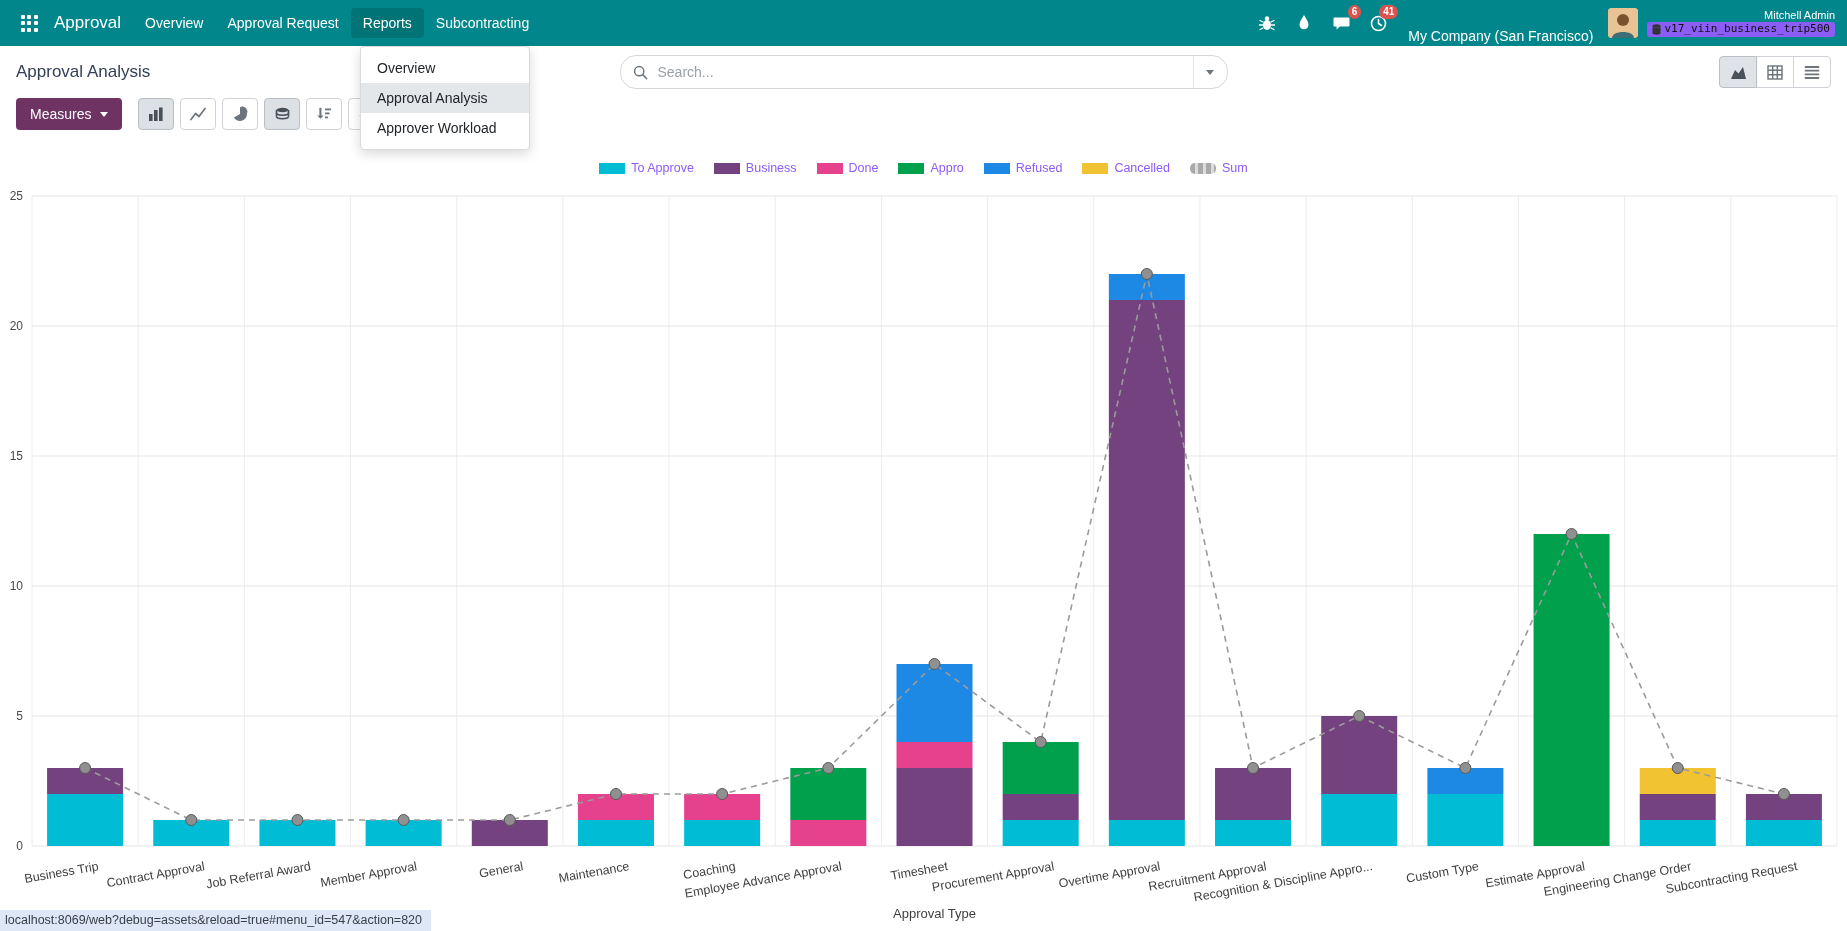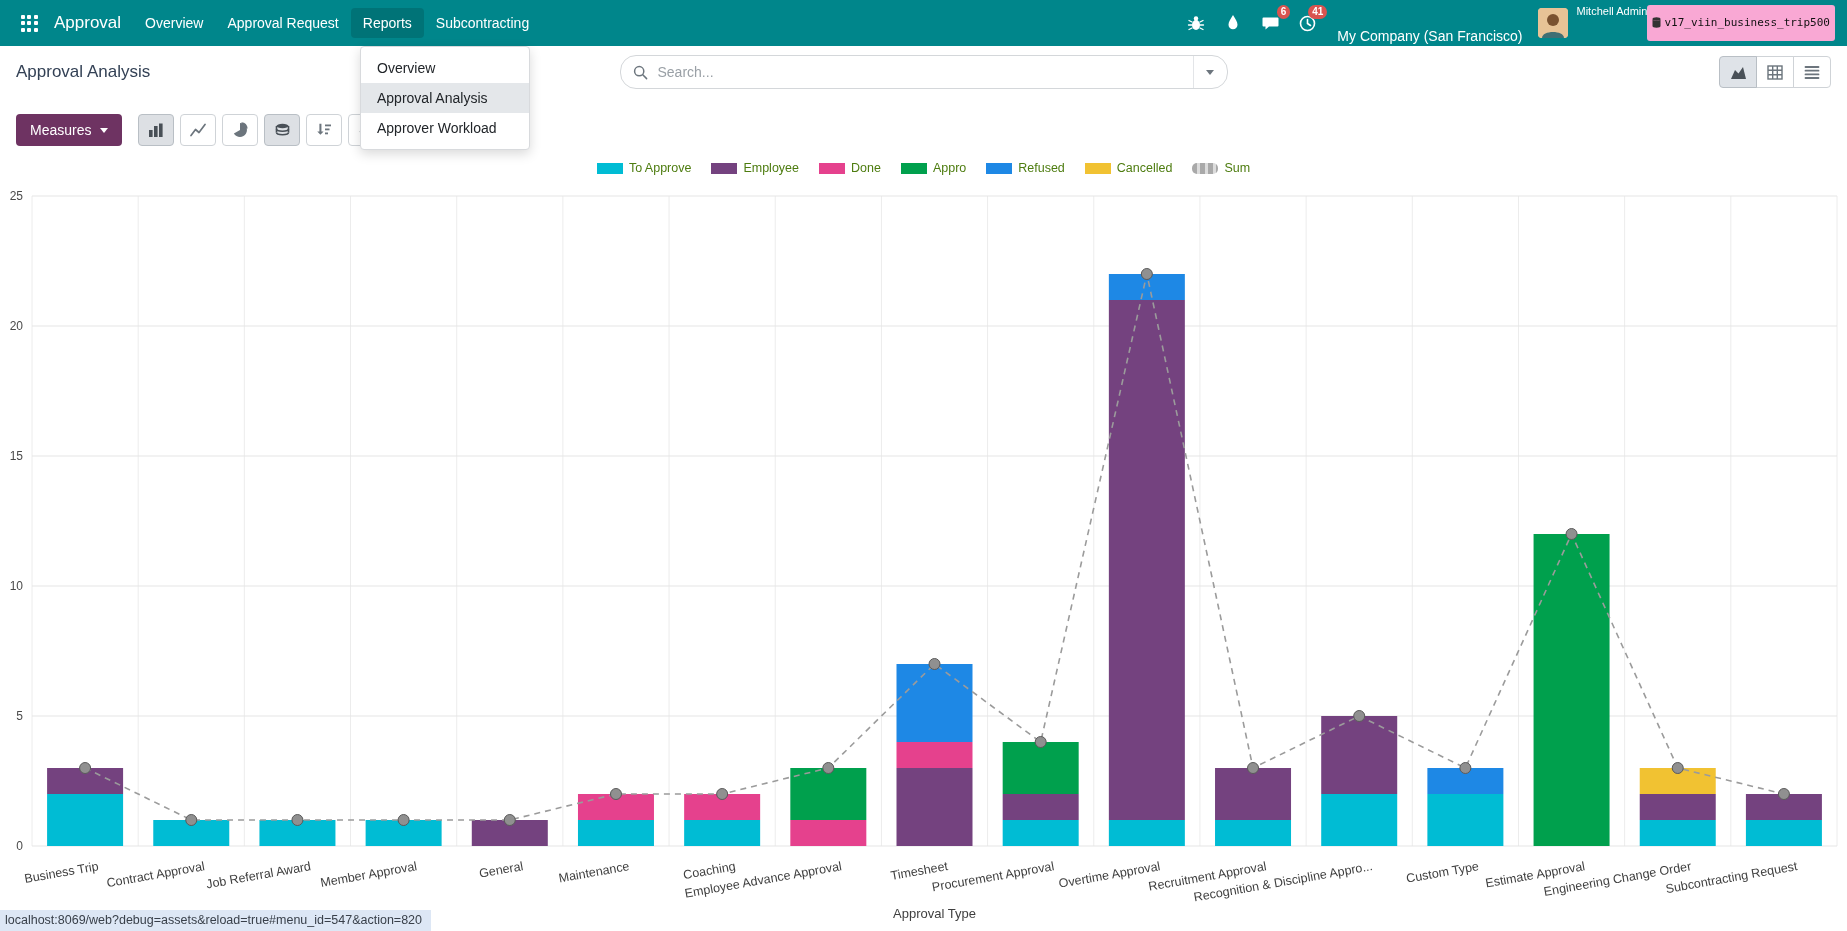--- a/index.html
+++ b/index.html
@@ -23,24 +23,24 @@
   .nav-item { padding:7px 12px; font-size:14px; border-radius:4px; cursor:pointer; white-space:nowrap; }
   .nav-item.open { background:rgba(0,0,0,.14); }
   .systray { margin-left:auto; display:flex; align-items:center; gap:15px; }
   .sys-icon { position:relative; width:22px; height:22px; display:flex; align-items:center;
     justify-content:center; cursor:pointer; }
   .sys-badge { position:absolute; top:-7px; right:-9px; background:#d9534f; color:#fff;
     font-size:10px; font-weight:700; border-radius:9px; padding:1px 4px; line-height:1.2; }
   .company { font-size:14px; margin-left:4px; cursor:pointer;margin-top:26px; }
   .avatar { width:30px; height:30px; border-radius:4px; background:#e7c396; overflow:hidden;
     display:flex; align-items:flex-end; justify-content:center; cursor:pointer; }
-  .user-block { display:flex; flex-direction:row; align-items:flex-start; line-height:1.15; margin-left:-6px;}
+  .user-block { display:flex; flex-direction:column; align-items:flex-end; line-height:1.15; margin-left:-6px;}
   .user-name { font-size:11px; color:#fff; }
-  .db-badge { background:#f9a8d4; color:#111; font-family:"DejaVu Sans Mono", monospace;
-    font-size:11px; padding:12px 5px; border-radius:3px; display:flex; align-items:center; gap:3px; margin-top:0; cursor:pointer;}
+  .db-badge { background:#8b5cf6; color:#111; font-family:"DejaVu Sans Mono", monospace;
+    font-size:11px; padding:1px 5px; border-radius:3px; display:flex; align-items:center; gap:3px; margin-top:0; cursor:pointer;}
 
   
   .reports-dropdown {
     position:absolute; left:360px; top:46px; background:#fff; border:1px solid #d8dadd;
     border-radius:4px; box-shadow:0 4px 12px rgba(0,0,0,.15); padding:6px 0; min-width:170px;
     z-index:60; color:#212529;
   }
   .dropdown-item { padding:7px 16px; font-size:14px; cursor:pointer; white-space:nowrap; }
   .dropdown-item.active { background:#e4e7ea; }
 
@@ -59,33 +59,33 @@
   .caret-down { width:0; height:0; border-left:4.5px solid transparent; border-right:4.5px solid transparent;
     border-top:5.5px solid #6c757d; }
   .switcher { margin-left:auto; display:flex; }
   .sw-btn { width:38px; height:32px; border:1px solid #cfd3d7; background:#fff; display:flex;
     align-items:center; justify-content:center; margin-left:-1px; cursor:pointer; }
   .sw-btn:first-child { border-radius:4px 0 0 4px; }
   .sw-btn:last-child { border-radius:0 4px 4px 0; }
   .sw-btn.active { background:#dfe3e8; border-color:#b9bfc5; position:relative; z-index:1; }
 
   
-  .toolbar { height:48px; display:flex; align-items:flex-end; padding:0 16px; gap:6px; background:#fff; }
+  .toolbar { height:48px; display:flex; align-items:flex-start; padding:0 16px; gap:6px; background:#fff; }
   .measures-btn { background:#6e3362; color:#fff; font-size:14px; padding:8px 14px; border-radius:4px;
     border:0; display:flex; gap:9px; align-items:center; margin-right:10px; cursor:pointer;
     font-family:"Liberation Sans", sans-serif; }
   .caret-down-white { width:0; height:0; border-left:4px solid transparent; border-right:4px solid transparent;
     border-top:5px solid #fff; }
   .tool-btn { width:36px; height:32px; border:1px solid #cfd3d7; border-radius:4px; background:#fff;
     display:flex; align-items:center; justify-content:center; cursor:pointer; }
   .tool-btn.active { background:#dde0e4; border-color:#b9bfc5; }
 
   
   .legend { display:flex; justify-content:center; align-items:center; gap:20px; height:36px; padding-top:8px; }
-  .legend-item { display:flex; align-items:center; gap:6px; font-size:12.5px; color:#4d7c0f; cursor:pointer; }
+  .legend-item { display:flex; align-items:center; gap:6px; font-size:12.5px; color:#8b5cf6; cursor:pointer; }
   .legend-swatch { width:26px; height:11px; display:inline-block; }
   .legend-swatch.dashed { background:repeating-linear-gradient(90deg,#a9a9a9 0 5px,#dcdcdc 5px 8px); border-radius:5px; }
 
   
   .chart-area { width:1847px; }
   svg text { font-family:"Liberation Sans", sans-serif; }
 
   
   .statusbar { position:fixed; left:0; bottom:0; background:#dde7f5; color:#39404a;
     font-size:12.5px; padding:3px 9px 4px 5px; z-index:80;text-align:center; }
@@ -268,21 +268,21 @@
   </div>
 </div>
 
 <div class="legend">
     <span class="legend-item">
       <span class="legend-swatch" style="background: rgb(0, 188, 212);"></span>
       <span>To Approve</span>
     </span>
     <span class="legend-item">
       <span class="legend-swatch" style="background: rgb(116, 66, 127);"></span>
-      <span>Employee</span>
+      <span>Business</span>
     </span>
     <span class="legend-item">
       <span class="legend-swatch" style="background: rgb(229, 65, 141);"></span>
       <span>Done</span>
     </span>
     <span class="legend-item">
       <span class="legend-swatch" style="background: rgb(0, 160, 77);"></span>
       <span>Appro</span>
     </span>
     <span class="legend-item">

